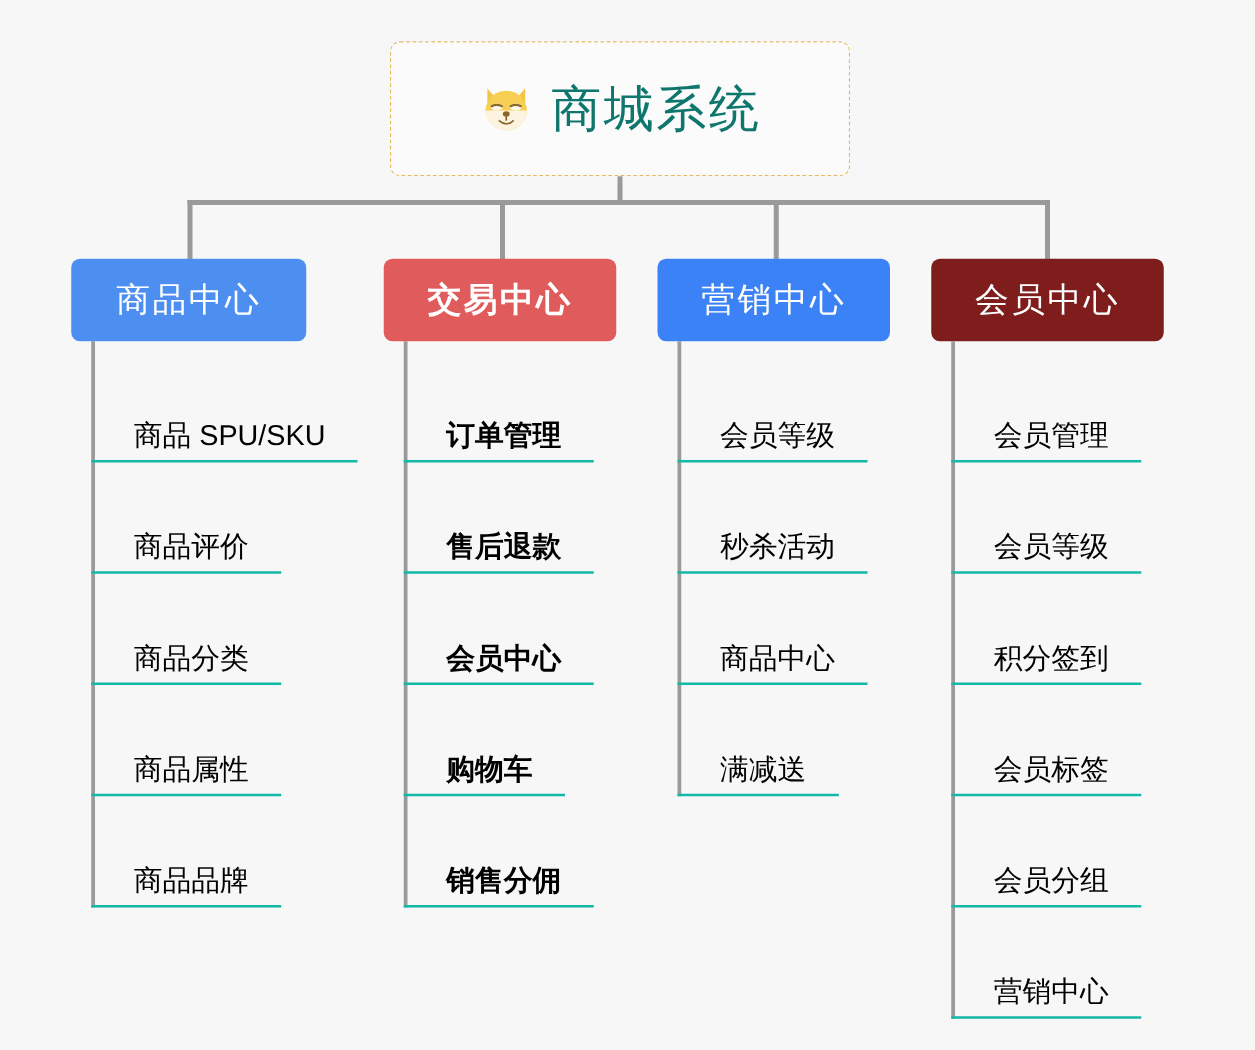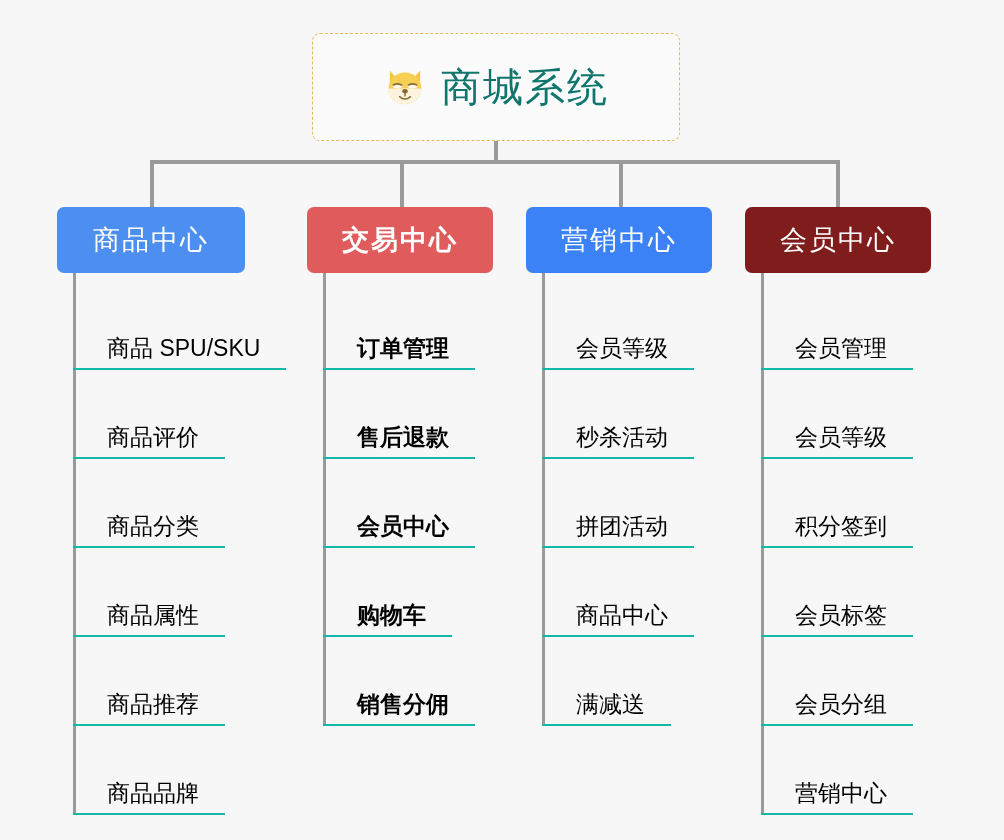--- a/index.html
+++ b/index.html
@@ -151,23 +151,20 @@
       <div class="leaf-item">
         <span class="leaf-inner">商品评价</span>
       </div>
       <div class="leaf-item">
         <span class="leaf-inner">商品分类</span>
       </div>
       <div class="leaf-item">
         <span class="leaf-inner">商品属性</span>
       </div>
       <div class="leaf-item">
-        <span class="leaf-inner">商品推荐</span>
-      </div>
-      <div class="leaf-item">
         <span class="leaf-inner">商品品牌</span>
       </div>
     </div>
   </div>
 
   <div class="column" style="left:307px; width:290px;font-weight:bold;">
     <div class="cat-box" style="width:186px; background:#e05c5c;">
       <span>交易中心</span>
     </div>
     <div class="leaf-list" style="margin-left:16px;">
@@ -196,23 +193,20 @@
     </div>
     <div class="leaf-list" style="margin-left:16px;">
       <div class="leaf-spine"></div>
       <div class="leaf-item">
         <span class="leaf-inner">会员等级</span>
       </div>
       <div class="leaf-item">
         <span class="leaf-inner">秒杀活动</span>
       </div>
       <div class="leaf-item">
-        <span class="leaf-inner">拼团活动</span>
-      </div>
-      <div class="leaf-item">
         <span class="leaf-inner">商品中心</span>
       </div>
       <div class="leaf-item">
         <span class="leaf-inner">满减送</span>
       </div>
     </div>
   </div>
 
   <div class="column" style="left:745px; width:290px;">
     <div class="cat-box" style="width:186px; background:#7f1d1d;">

